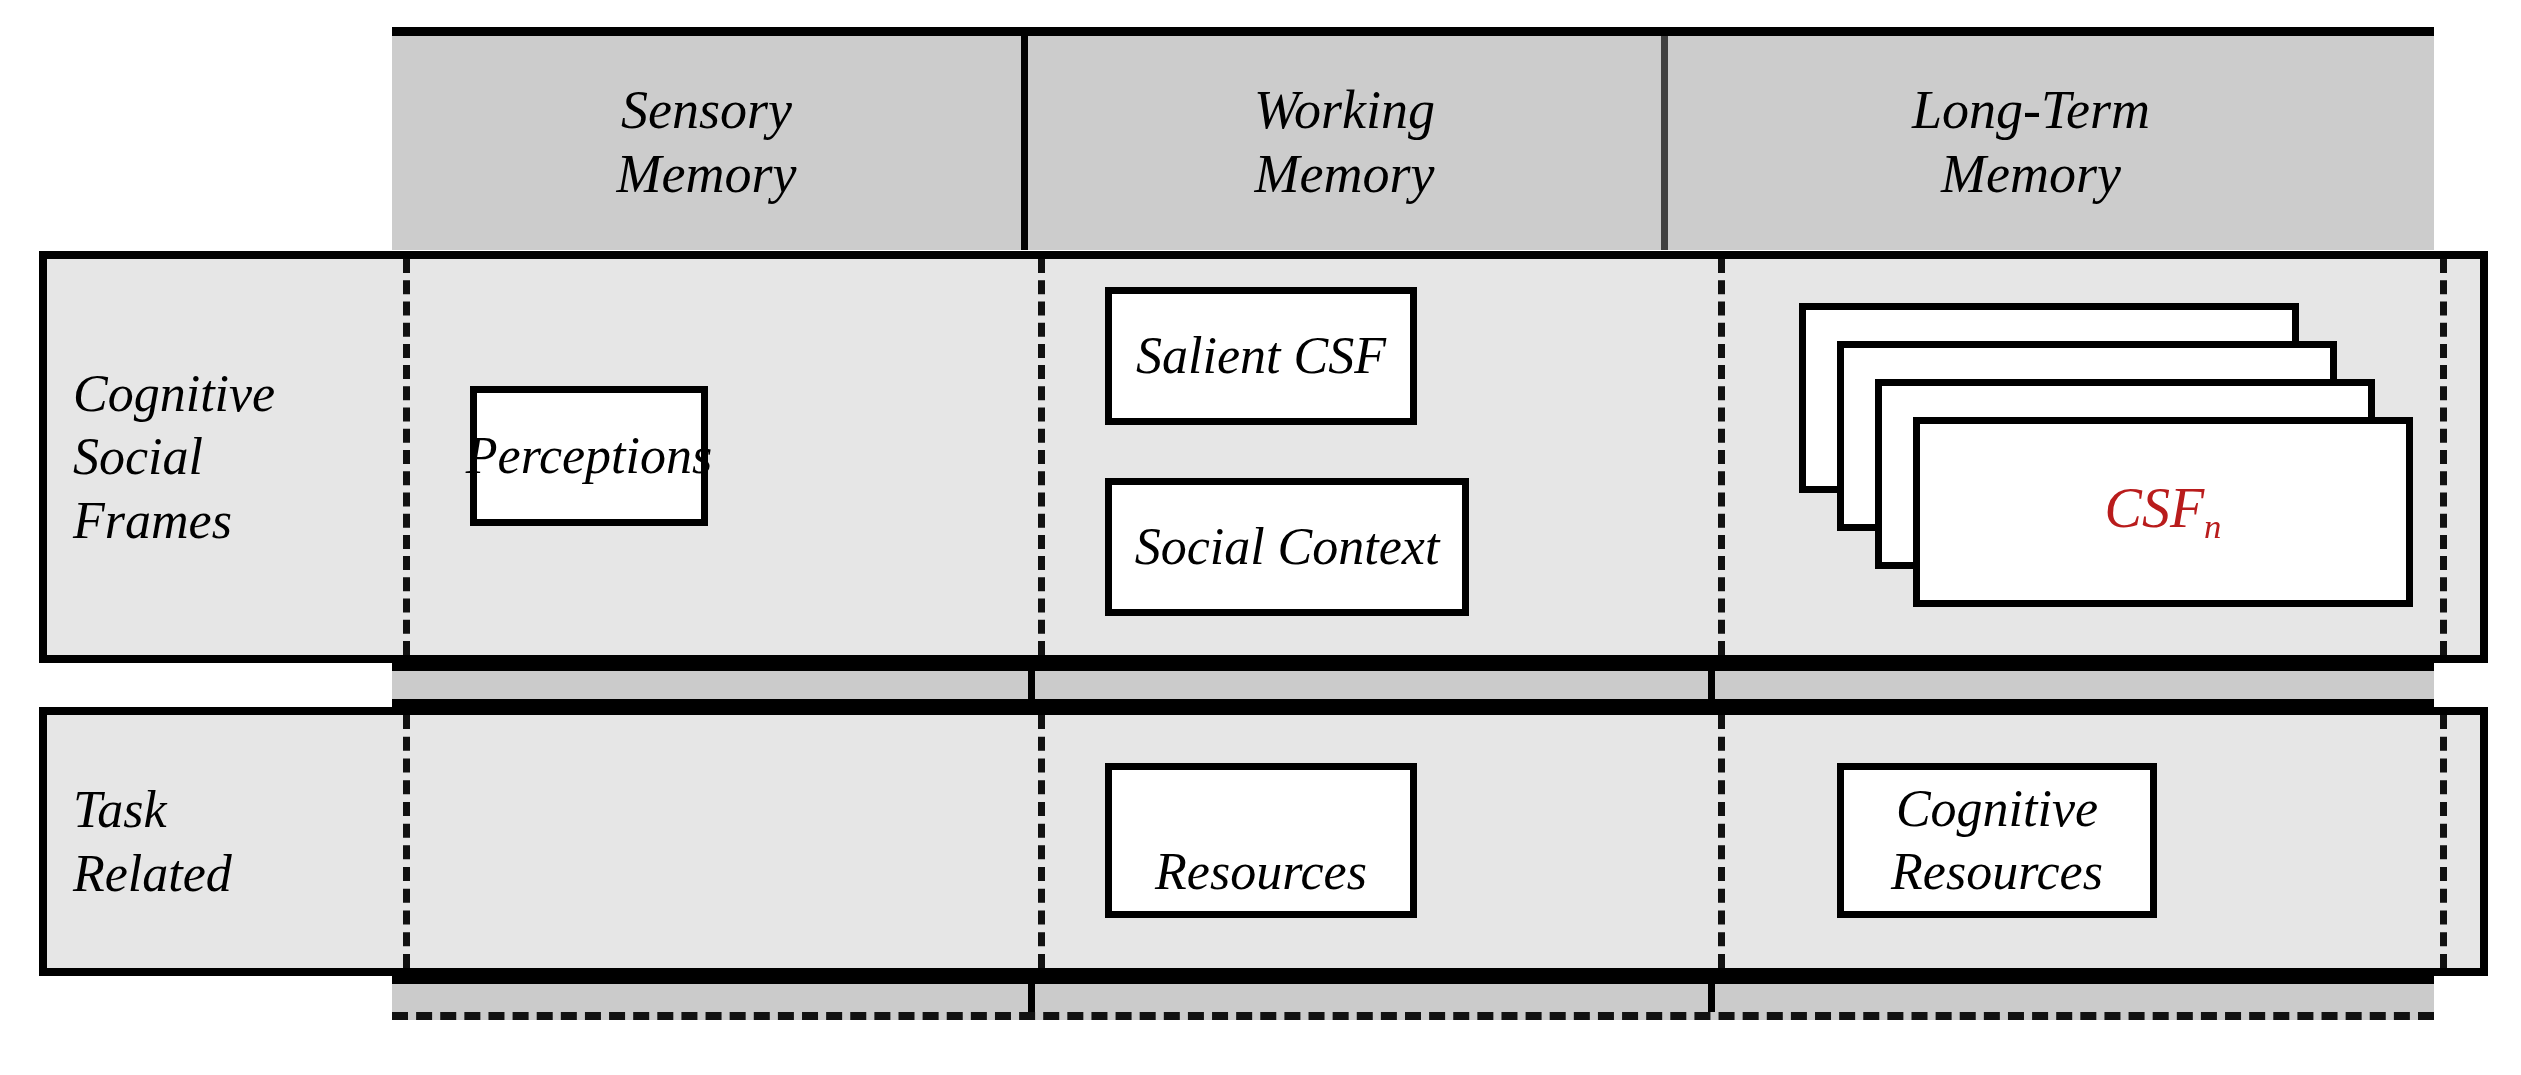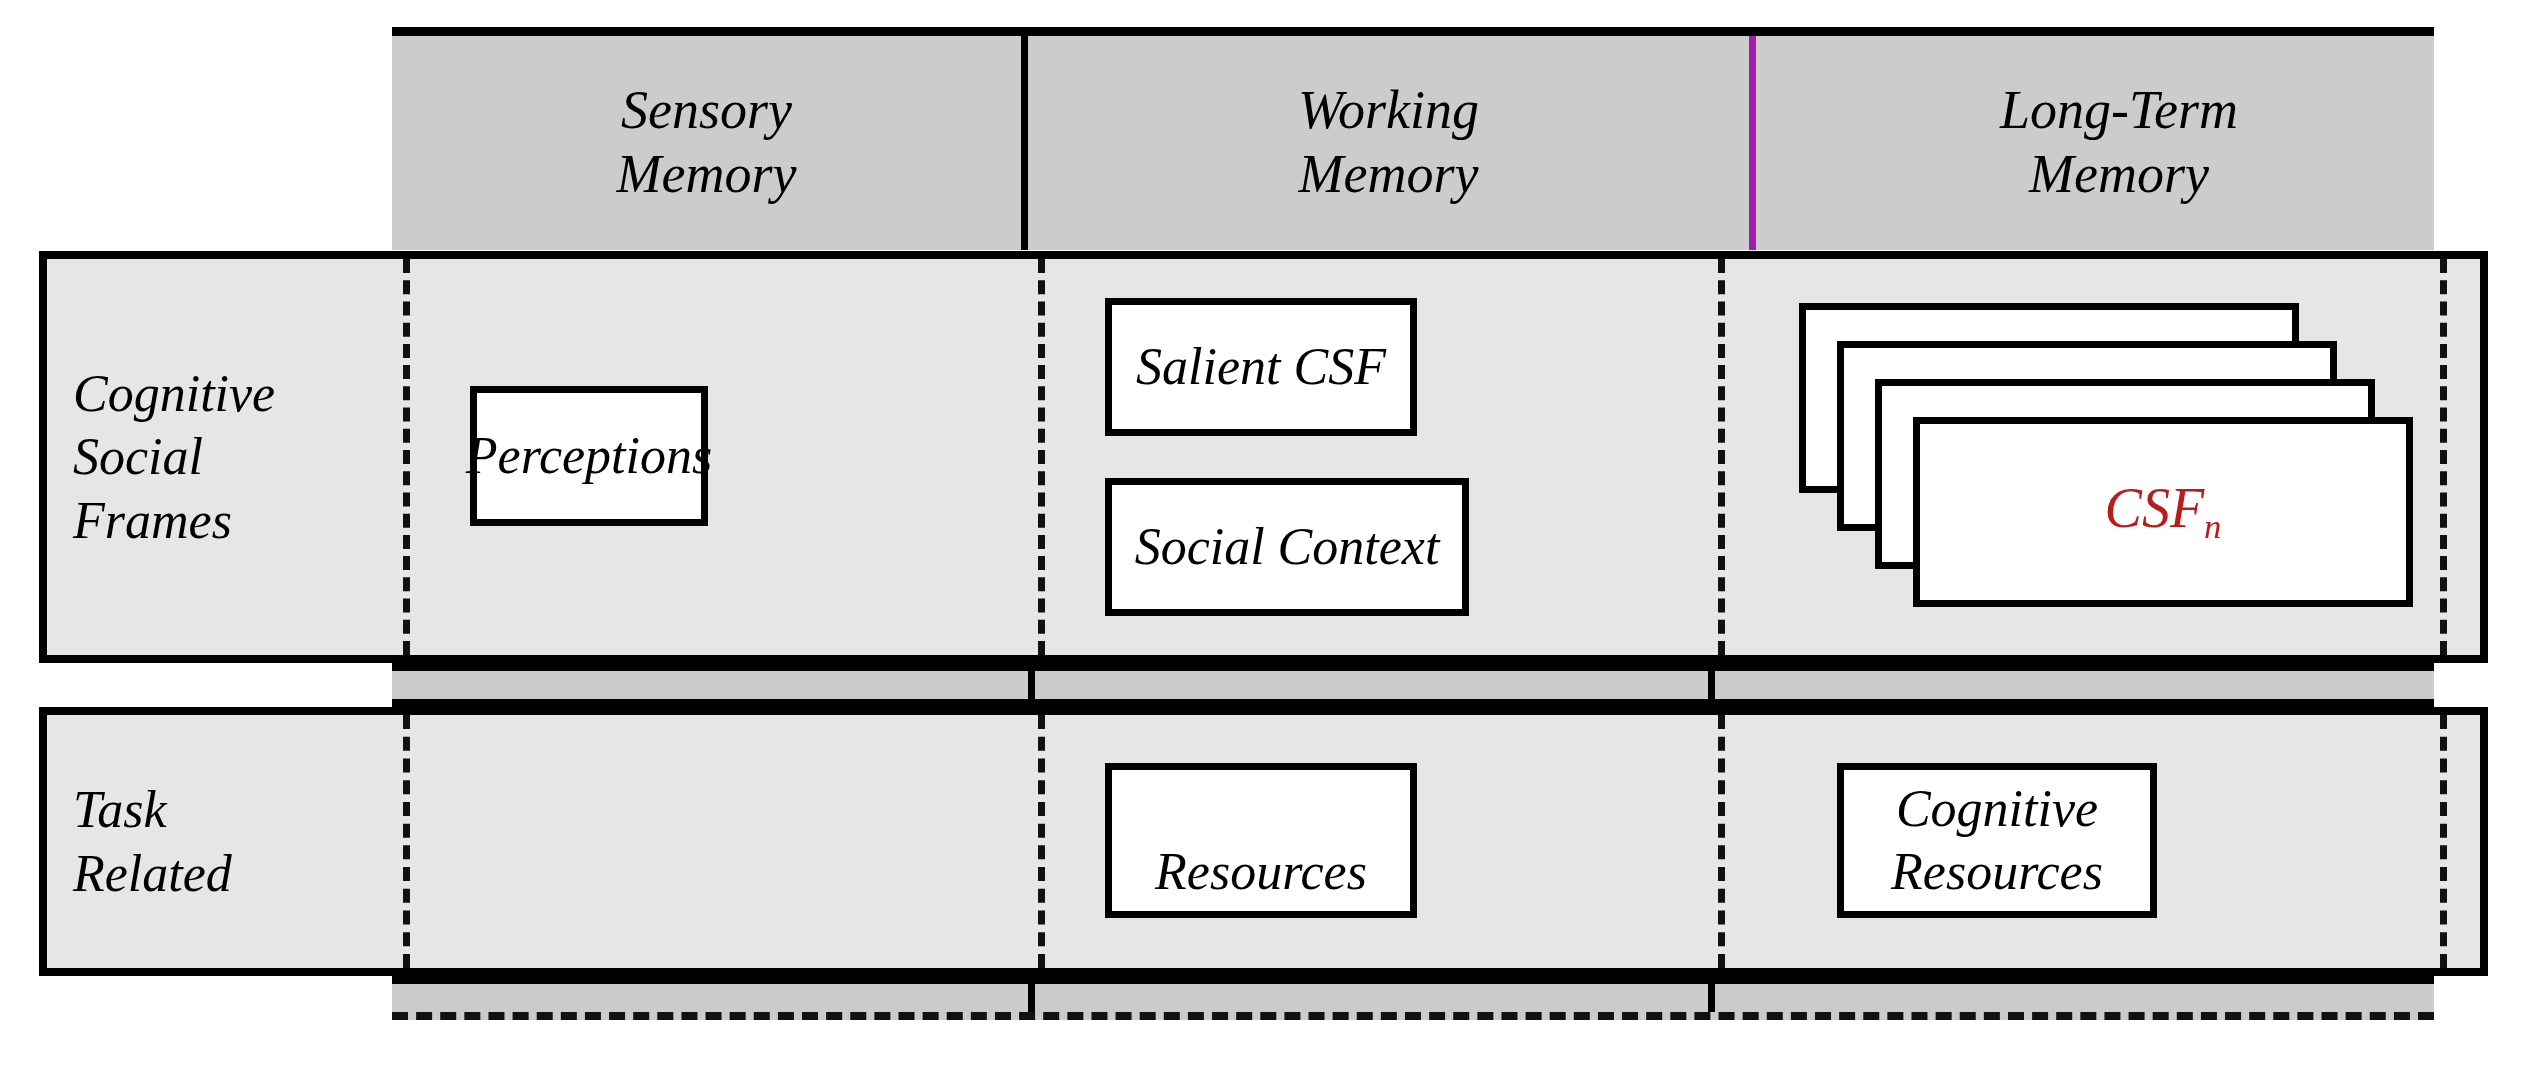--- a/index.html
+++ b/index.html
@@ -17,21 +17,21 @@
     display:flex;
   }
   .header-cell{
     flex:0 0 auto;height:100%;
     display:flex;align-items:center;justify-content:center;
     text-align:center;
     font-style:italic;font-size:54px;line-height:1.18;color:#000;
     box-sizing:border-box;
   }
   .header-cell.c1{width:636px;border-right:7px solid #000;}
-  .header-cell.c2{width:728px;border-right:7px solid #a21caf;}
+  .header-cell.c2{width:640px;border-right:7px solid #404040;}
   .header-cell.c3{width:726px;}
 
   
   .row-shell{
     position:absolute;left:31px;width:2449px;
     background:#e6e6e6;
     border-top:8px solid #000;border-bottom:8px solid #000;
     border-left:8px solid #000;border-right:8px solid #000;
     box-sizing:border-box;
     margin-left:8px;
@@ -122,21 +122,21 @@
     <div class="row-label">
       <span>Cognitive</span>
       <span>Social</span>
       <span>Frames</span>
     </div>
 
     <div class="node-box" style="left:423px;top:127px;width:238px;height:140px;text-align:center;">
       <span>Perceptions</span>
     </div>
 
-    <div class="node-box" style="left:1058px;top:39px;width:312px;height:138px;">
+    <div class="node-box" style="left:1058px;top:28px;width:312px;height:138px;">
       <span>Salient CSF</span>
     </div>
 
     <div class="node-box" style="left:1058px;top:219px;width:364px;height:138px;">
       <span>Social Context</span>
     </div>
 
     <div class="stack-wrap" style="left:1752px;top:44px;width:610px;height:310px;">
       <div class="stack-card" style="left:0px;top:0px;width:500px;height:190px;"></div>
       <div class="stack-card" style="left:38px;top:38px;width:500px;height:190px;"></div>

